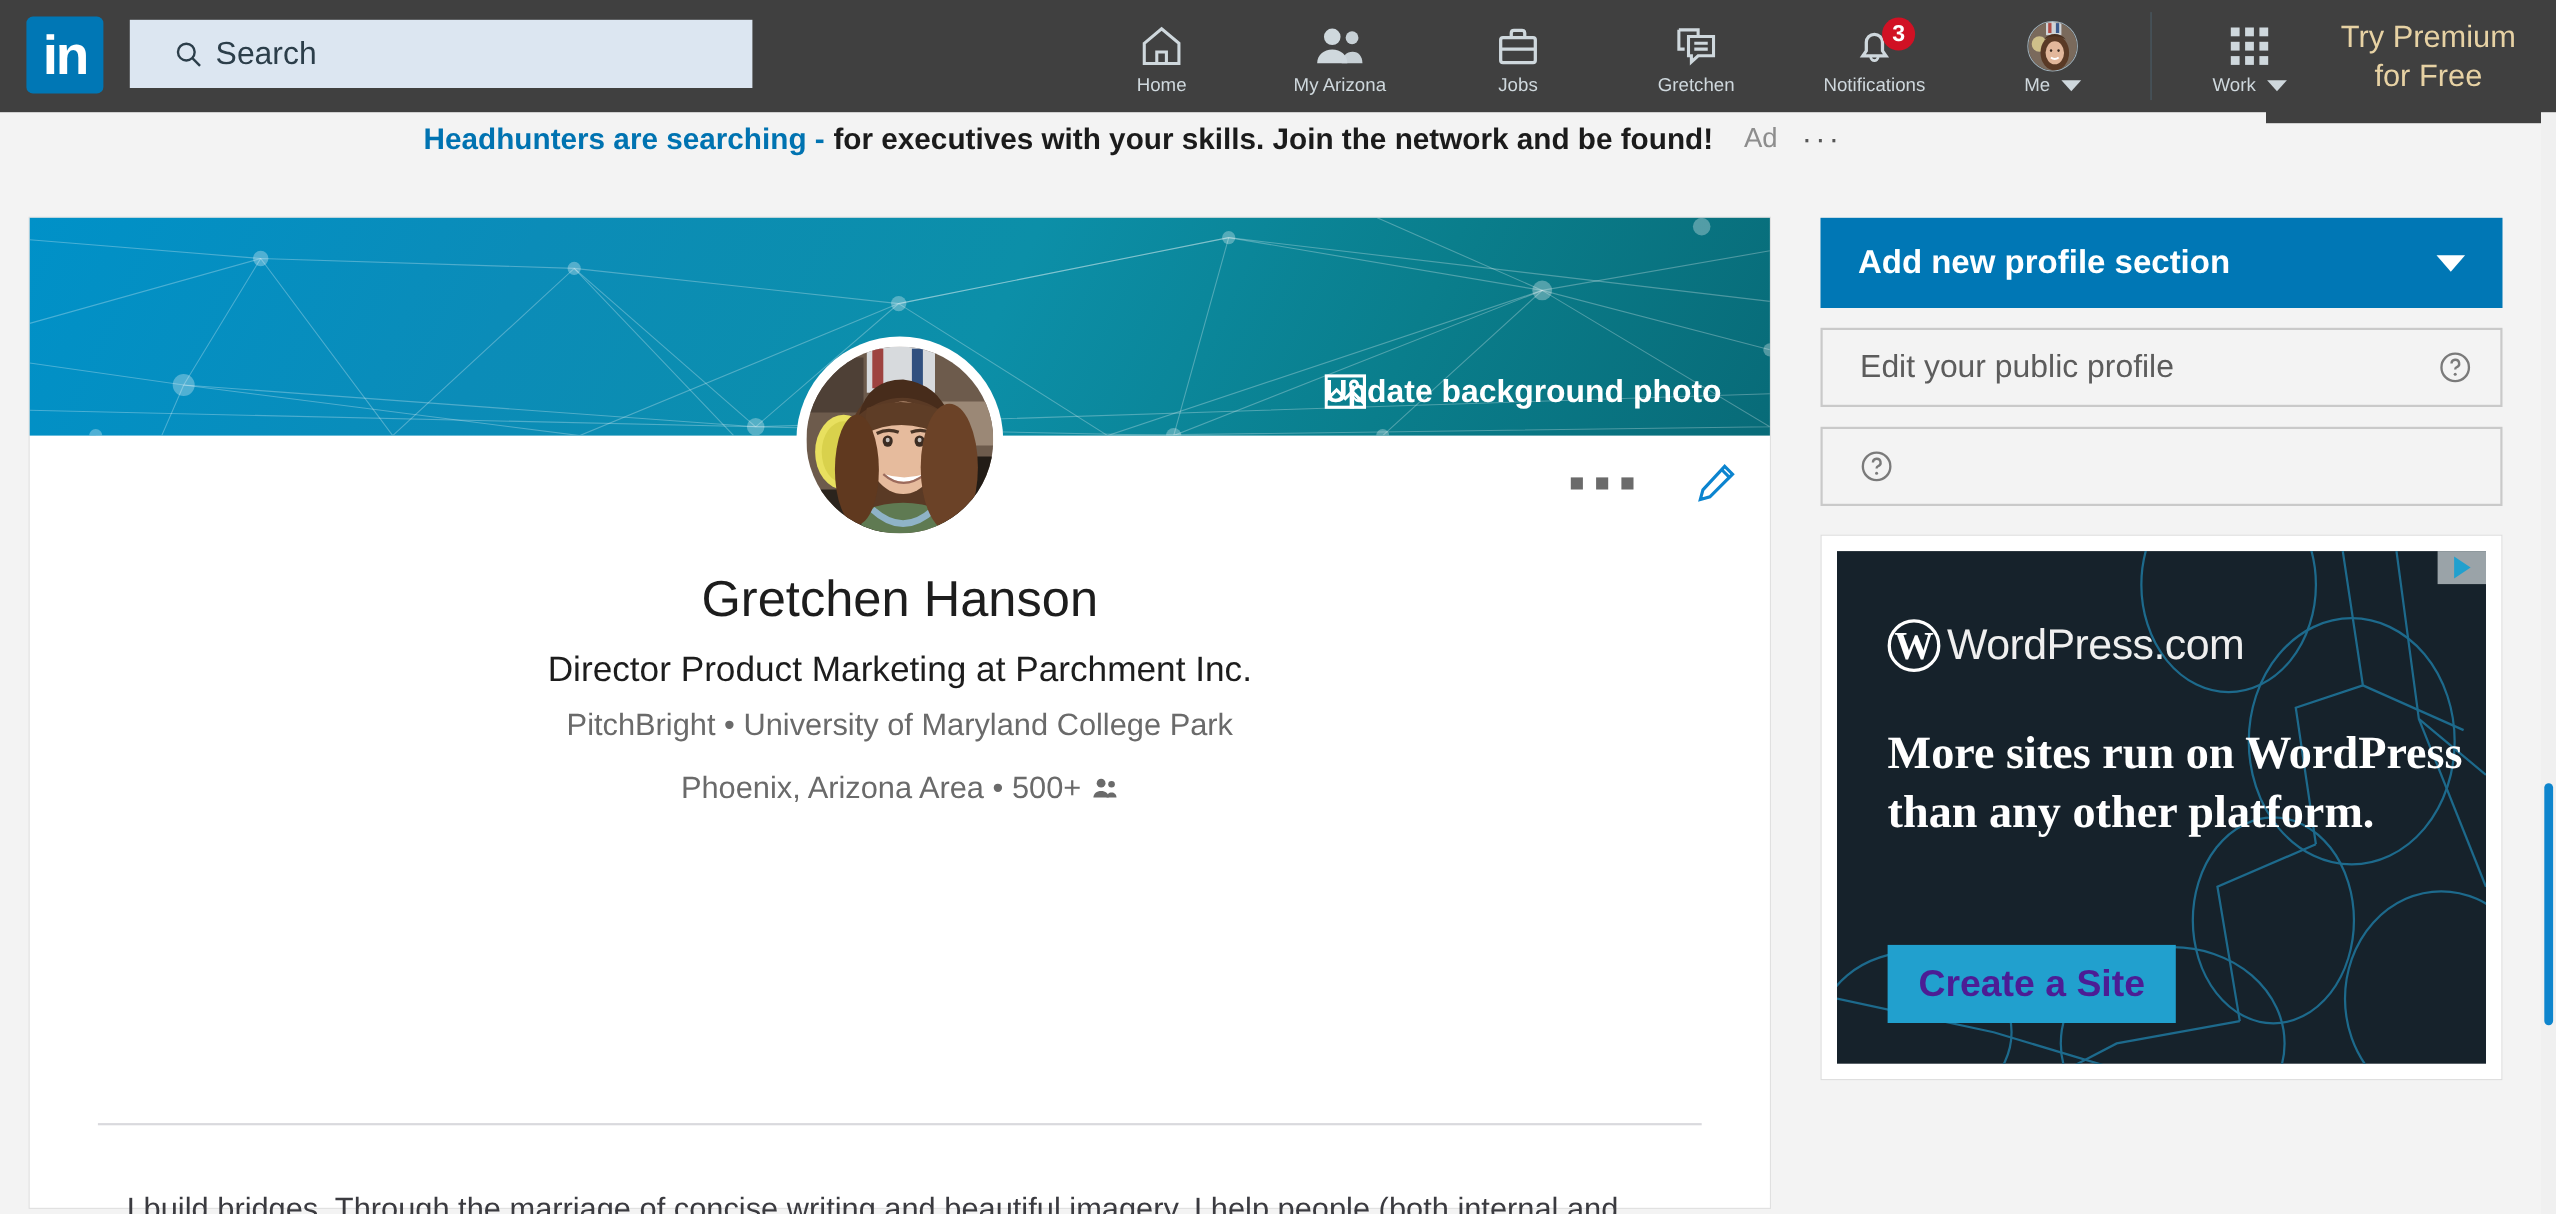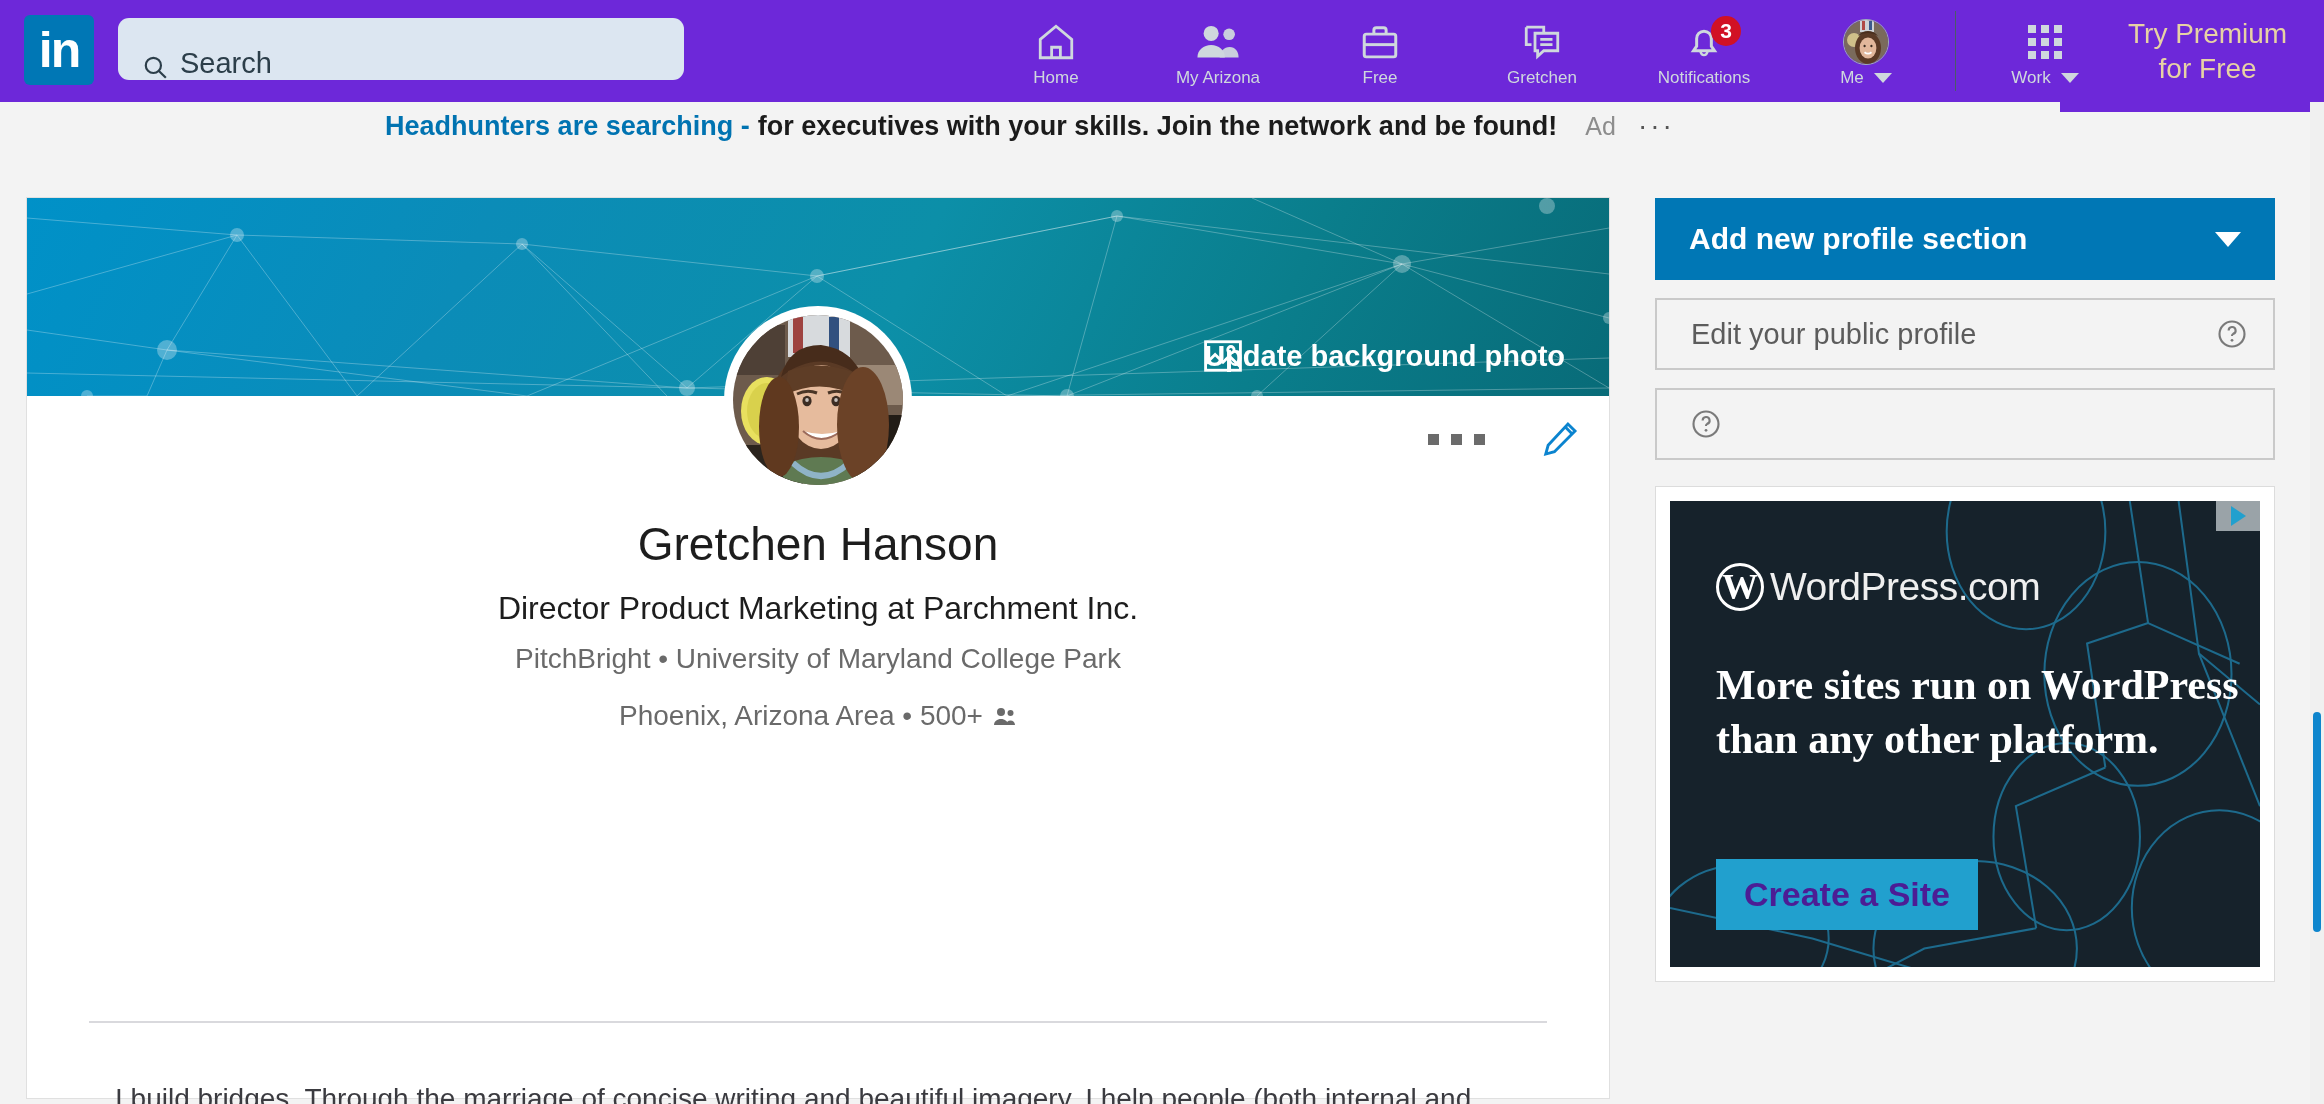--- a/index.html
+++ b/index.html
@@ -7,37 +7,37 @@
     width: 2324px; height: 1104px;
     background: #f3f3f3;
     font-family: "Liberation Sans", sans-serif;
     overflow: hidden;
   }
 
   
   .topnav {
     position: absolute; left: 0; top: 0;
     width: 2324px; height: 112px;
-    background: #6d28d9;
+    background: #404040;
     display: flex; align-items: center;
   }
   .li-logo {
     position: absolute; left: 24px; top: 15px;
     width: 70px; height: 70px;
     background: #0077b5; border-radius: 6px;
     display: flex; align-items: center; justify-content: center;
     color: #fff; font-weight: bold; font-size: 50px;
     letter-spacing: -2px; line-height: 1;
     font-family: "Liberation Sans", sans-serif;
   }
   .search-box {
     position: absolute; left: 118px; top: 18px;
     width: 566px; height: 62px;
-    background: #dce6f1; border: none; border-radius: 11px;
-    display: flex; align-items: flex-end; padding-left: 24px;
+    background: #dce6f1; border: none; border-radius: 0;
+    display: flex; align-items: center; padding-left: 40px;
   }
   .search-box .mag { width: 26px; height: 26px; flex: none; }
   .search-box .ph {
     margin-left: 12px; font-size: 29px; color: #2c3e4a;
   }
 
   .nav-items {
     position: absolute; left: 975px; top: 0;
     height: 102px; display: flex; align-items: center;
   }
@@ -269,21 +269,21 @@
     </div>
 
     <div class="nav-item">
       <span class="ico">
         <svg width="42" height="42" viewBox="0 0 24 24" fill="none" stroke="#cfd8dd" stroke-width="1.7">
           <rect x="3" y="7.5" width="18" height="13" rx="1.2"></rect>
           <path d="M8.5 7.5V5.2c0-.8.6-1.4 1.4-1.4h4.2c.8 0 1.4.6 1.4 1.4v2.3"></path>
           <line x1="3" y1="13.5" x2="21" y2="13.5"></line>
         </svg>
       </span>
-      <span class="lbl">Free</span>
+      <span class="lbl">Jobs</span>
     </div>
 
     <div class="nav-item">
       <span class="ico">
         <svg width="44" height="42" viewBox="0 0 24 24" fill="none" stroke="#cfd8dd" stroke-width="1.6">
           <path d="M3 3.5h10v3"></path>
             <path d="M3 3.5v10h3"></path>
           <path d="M8 7h13v10H13l-3.5 3.2V17H8z"></path>
           <line x1="11" y1="10.5" x2="18" y2="10.5"></line>
             <line x1="11" y1="13.5" x2="18" y2="13.5"></line>

